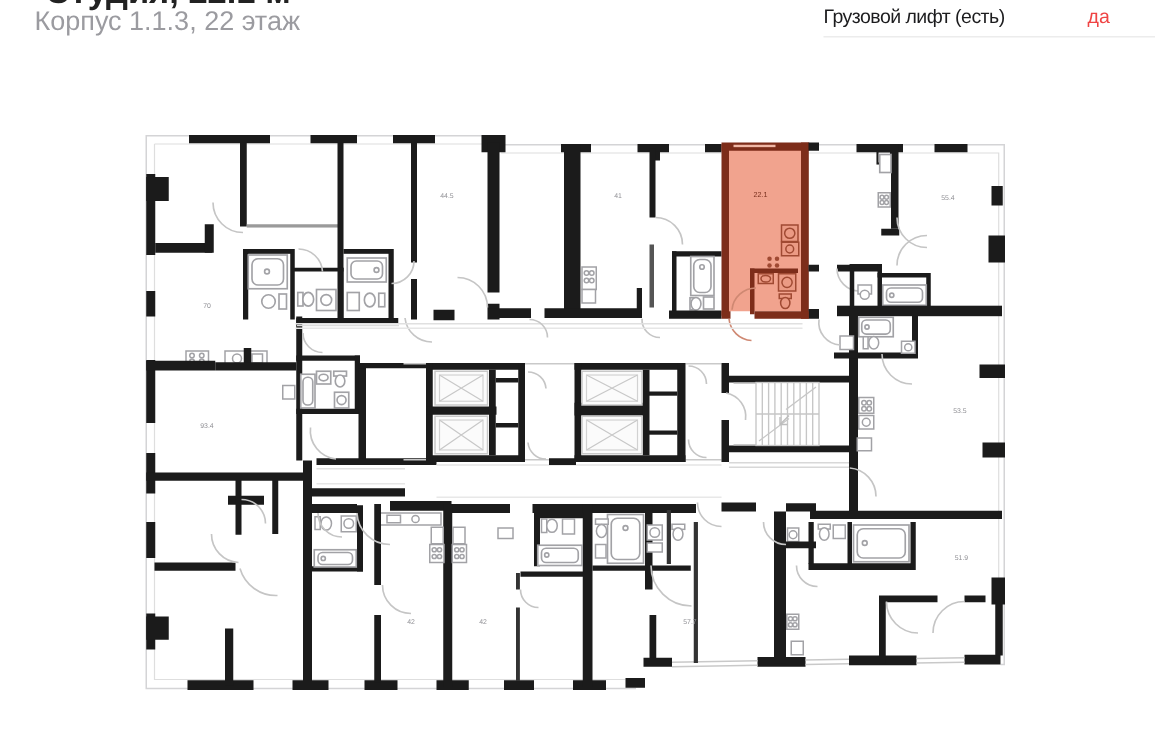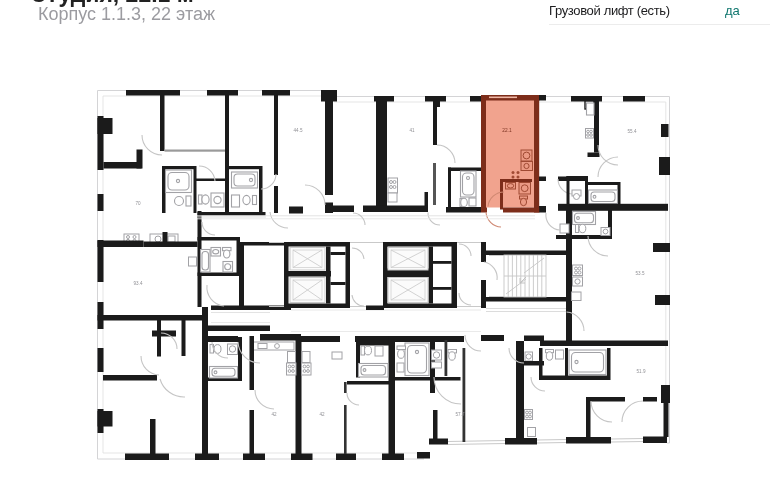--- a/index.html
+++ b/index.html
@@ -3,25 +3,25 @@
 <style>
 html,body{margin:0;padding:0;background:#ffffff;width:770px;height:500px;overflow:hidden;
 font-family:"Liberation Sans", sans-serif;}
 .wrap{position:relative;width:770px;height:500px;}
 </style></head>
 <body>
 <div class="wrap">
 
 <div style="position:absolute;left:30px;top:-19px;font-size:23px;font-weight:700;color:#222;">Студия, 22.1 м²</div>
 
-<div style="position:absolute;left:38px;top:4px;font-size:18px;color:#9b9ba0;">Корпус 1.1.3, 22 этаж</div>
+<div style="position:absolute;left:23px;top:4px;font-size:18px;color:#9b9ba0;">Корпус 1.1.3, 22 этаж</div>
 
 <div style="position:absolute;left:549px;top:3px;font-size:13px;font-weight:400;color:#1c1c1e;letter-spacing:-0.35px;">Грузовой лифт (есть)</div>
 
-<div style="position:absolute;left:725px;top:3px;font-size:13px;color:#0f766e;">да</div>
+<div style="position:absolute;left:725px;top:3px;font-size:13px;color:#ef4444;">да</div>
 
 <div style="position:absolute;left:549px;top:24px;width:221px;height:1px;background:#ececec;"></div>
 
 <svg width="770" height="500" viewBox="0 0 770 500" style="position:absolute;left:0;top:0;">
 
 <path d="M334,90.5 H97.5 V459 H424" fill="none" stroke="#d4d4d6" stroke-width="1"></path>
 <path d="M334,90.5 V96.5 H669.5 V443 H667" fill="none" stroke="#d4d4d6" stroke-width="1"></path>
 <path d="M103,96 H334 M334,102 H665.8 V436 M103,96 V453 H417" fill="none" stroke="#dedede" stroke-width="0.8"></path>
 
 <rect x="126" y="90" width="54" height="5.5" fill="#1b1b1b"></rect>

